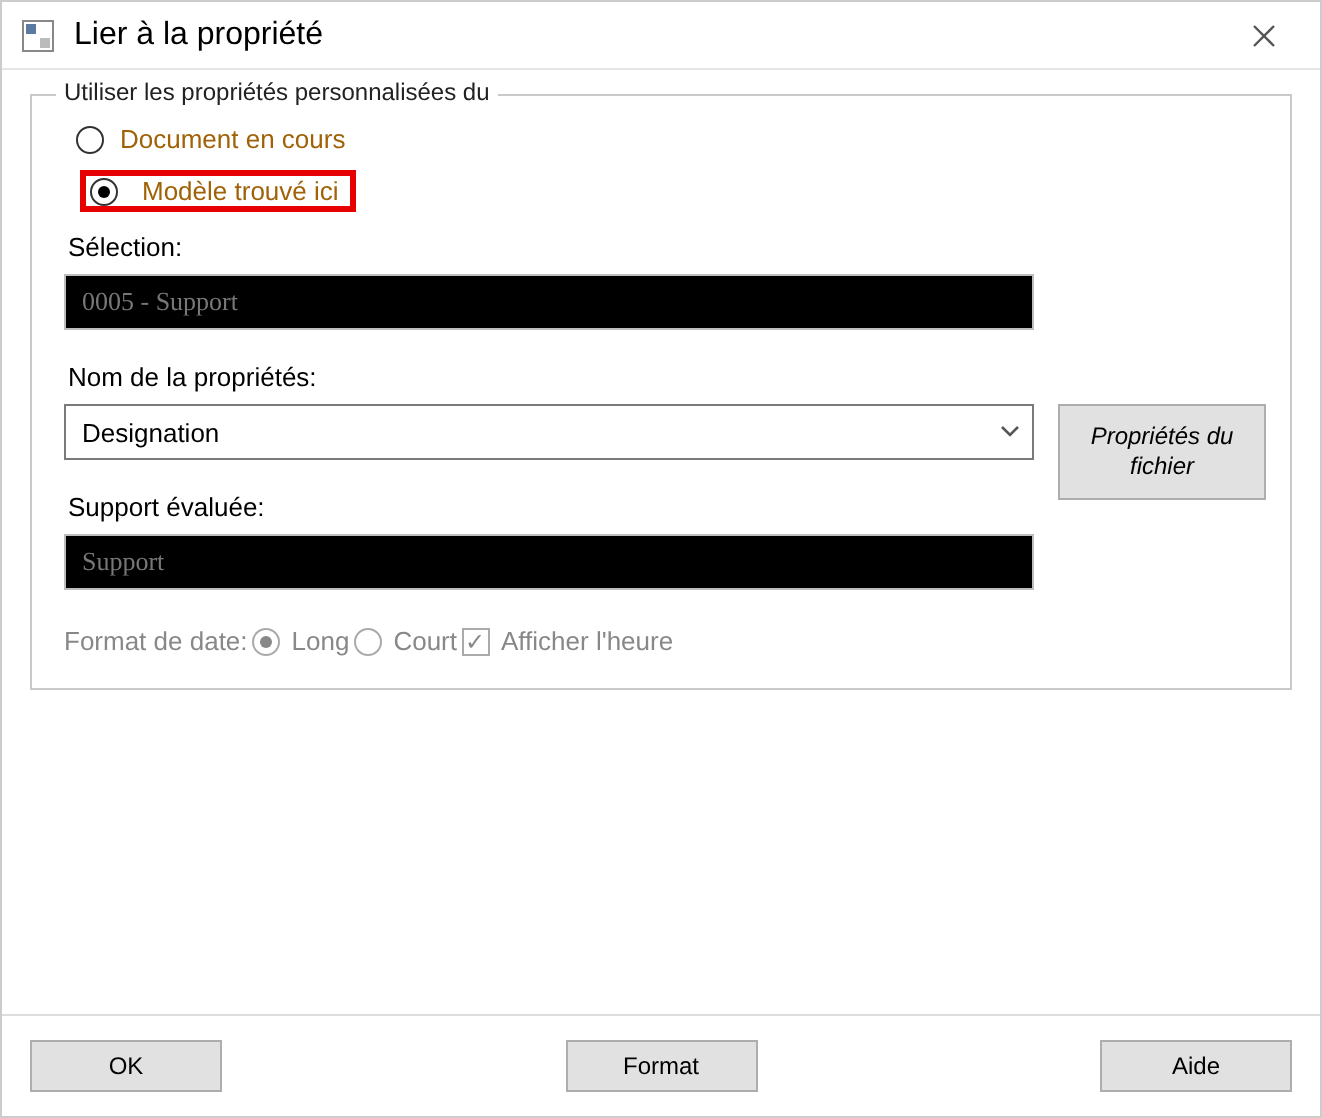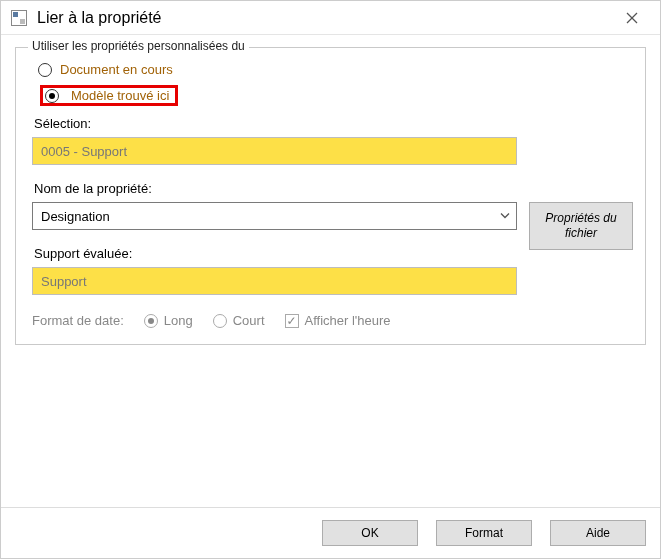--- a/index.html
+++ b/index.html
@@ -102,28 +102,28 @@
     display: flex; align-items: center;
     padding: 0 8px;
     font-size: 13px;
     position: relative;
   }
   .select .chev, .combo .chev {
     position: absolute; right: 6px; top: 50%; transform: translateY(-50%);
     color: #555;
   }
   .input.disabled, .select.disabled {
-    background: #fde047; color: #777; border-color: #bdbdbd;
+    background: #000000; color: #777; border-color: #bdbdbd; font-family: Liberation Serif, serif;
   }
   .label { margin: 6px 0 6px 2px; font-size: 13px; color: #000; }
   .label.muted { color: #888; }
   .gap { height: 10px; }
 
   .date-row {
-    display: flex; align-items: center; gap: 20px;
+    display: flex; align-items: center; gap: 2px;
     margin-top: 18px; color: #888; font-size: 13px;
   }
   .date-row .radio { border-color: #aaa; }
   .checkbox {
     width: 14px; height: 14px; border: 1px solid #aaa; background: #fff;
     display: inline-flex; align-items: center; justify-content: center;
   }
   .checkbox .mark { color: #888; font-size: 12px; line-height: 1; }
 
   .side-btn {
@@ -134,21 +134,21 @@
     text-align: center;
     display: flex; align-items: center; justify-content: center;
     padding: 0 4px;
     line-height: 1.25;
     font-style: italic;
   }
 
   .footer {
     border-top: 1px solid #ddd;
     padding: 12px 14px;
-    display: flex; justify-content: flex-end; gap: 18px;
+    display: flex; justify-content: space-between; gap: 18px;
     background: #fff;
   }
   .btn {
     min-width: 96px; height: 26px;
     border: 1px solid #adadad;
     background: #e1e1e1;
     font-size: 12px;
     display: flex; align-items: center; justify-content: center;
   }
 </style>
@@ -194,21 +194,21 @@
         </div>
 
 
         <div class="label">Sélection:</div>
         <div class="input disabled">
           <span>0005 - Support</span>
         </div>
 
         <div class="gap"></div>
 
-        <div class="label">Nom de la propriété:</div>
+        <div class="label">Nom de la propriétés:</div>
         <div class="combo">
           <span>Designation</span>
           <span class="chev">
             <svg width="10" height="10" viewBox="0 0 10 10">
                 <path d="M1 3 L5 7 L9 3" fill="none" stroke="#555" stroke-width="1.3"></path>
               </svg>
           </span>
         </div>
 
         <div class="gap"></div>

